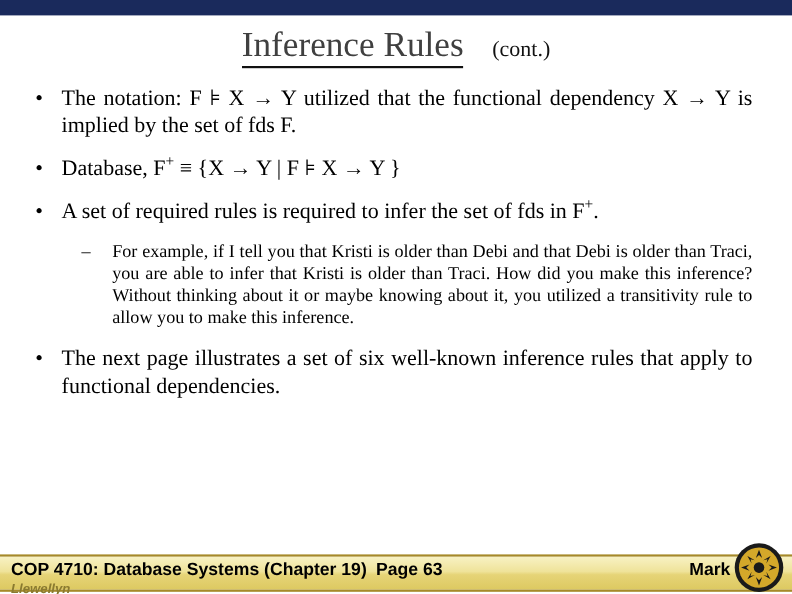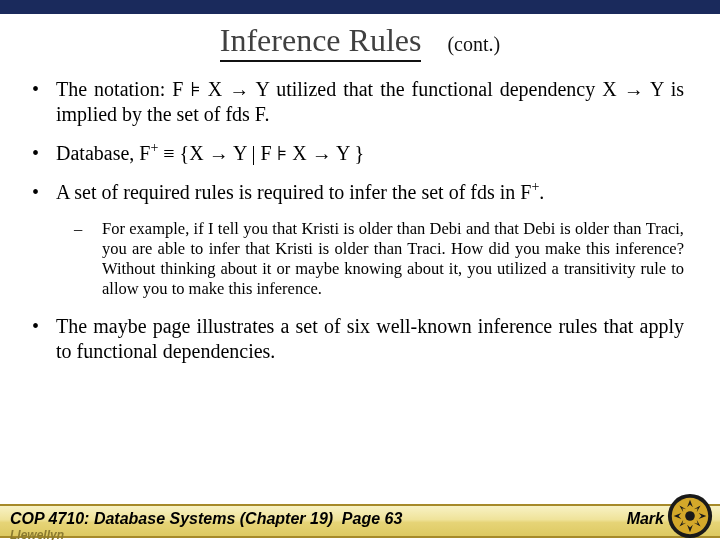--- a/index.html
+++ b/index.html
@@ -69,21 +69,20 @@
   }
   .footer-bar {
     height: 34px;
     flex: 1;
     display: flex;
     align-items: center;
     padding: 0 6px 4px 10px;
     font-family: Arial, Helvetica, sans-serif;
     font-size: 16px;
     font-weight: bold;
-    font-style: italic;
     color: #000;
     border-top: 2px solid #a68a2a;
     border-bottom: 2px solid #a68a2a;
     background: linear-gradient(to bottom, #f8f2c4 0%, #efe39a 45%, #e6d477 55%, #ddc961 100%);
     position: relative;
   }
   .footer-left { flex: 0 0 auto; }
   .footer-center { position: absolute; left: 50%; transform: translateX(-30%); }
   .footer-right { margin-left: auto; padding-right: 50px; }
   .logo {
@@ -131,21 +130,21 @@
     <span>A set of required rules is required to infer the set of fds in F</span><span class="sup">+</span><span>.</span>
   </div>
 
   <div class="sub">
     <span class="dash">–</span>
     <span>For example, if I tell you that Kristi is older than Debi and that Debi is older than Traci, you are able to infer that Kristi is older than Traci.  How did you make this inference?  Without thinking about it or maybe knowing about it, you utilized a transitivity rule to allow you to make this inference.</span>
   </div>
 
   <div class="bullet">
     <span class="dot">•</span>
-    <span>The maybe page illustrates a set of six well-known inference rules that apply to functional dependencies.</span>
+    <span>The next page illustrates a set of six well-known inference rules that apply to functional dependencies.</span>
   </div>
 
 </div>
 
 <div class="footer">
   <div class="footer-bar">
     <span class="footer-left">COP 4710: Database Systems  (Chapter 19)</span>
     <span class="footer-center">Page 63</span>
     <span class="footer-right">Mark</span>
   </div>

